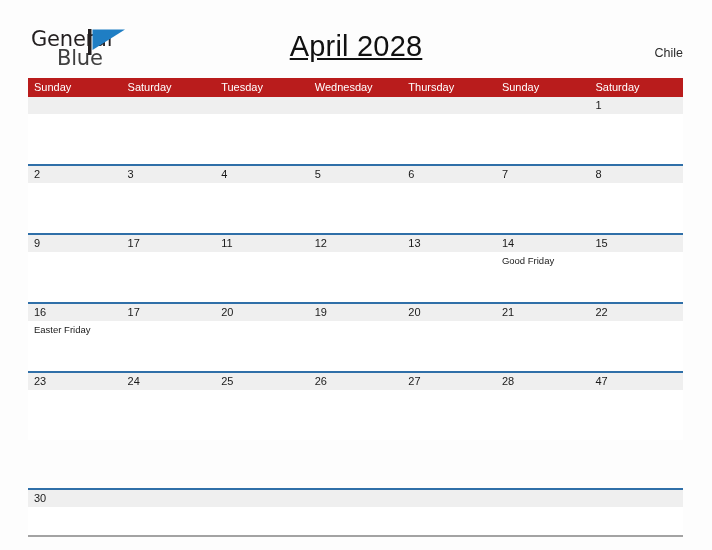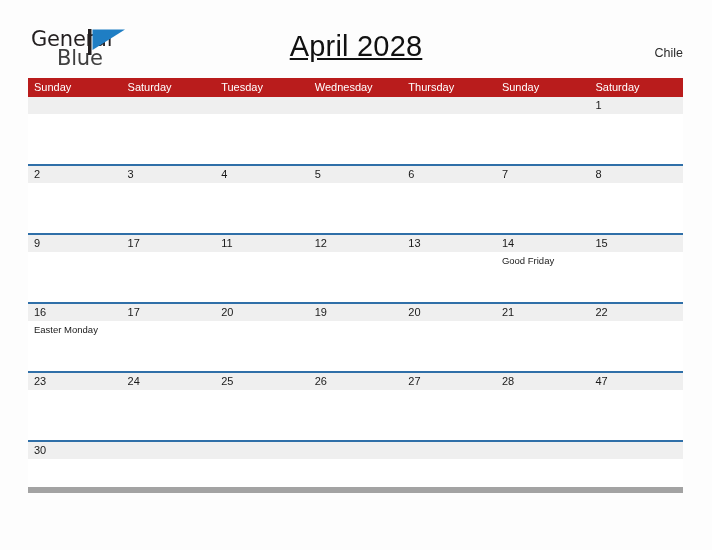--- a/index.html
+++ b/index.html
@@ -147,21 +147,22 @@
     box-sizing: border-box;
     font-size: 9.5px;
     color: #1a1a1a;
     line-height: 12px;
     font-family: "Liberation Sans", sans-serif;
   }
   .event-cell .evt {
     display: block;
   }
   .week-row.last {
-    border-bottom: 6px solid #a3a3a3;
+    border-bottom: 2px solid #a3a3a3;
+    margin-top: 48px;
   }
 </style>
 </head>
 <body>
 
 <div class="page">
 
   <div class="header">
 
     <div class="logo">
@@ -260,21 +261,21 @@
             <div class="daynum-cell">16</div>
             <div class="daynum-cell">17</div>
             <div class="daynum-cell">20</div>
             <div class="daynum-cell">19</div>
             <div class="daynum-cell">20</div>
             <div class="daynum-cell">21</div>
             <div class="daynum-cell">22</div>
           </div>
           <div class="week-events">
             <div class="event-cell">
-              <span class="evt">Easter Monday</span>
+              <span class="evt">Easter Friday</span>
             </div>
             <div class="event-cell"></div>
             <div class="event-cell"></div>
             <div class="event-cell"></div>
             <div class="event-cell"></div>
             <div class="event-cell"></div>
             <div class="event-cell"></div>
           </div>
         </div>
         <div class="week-row">

